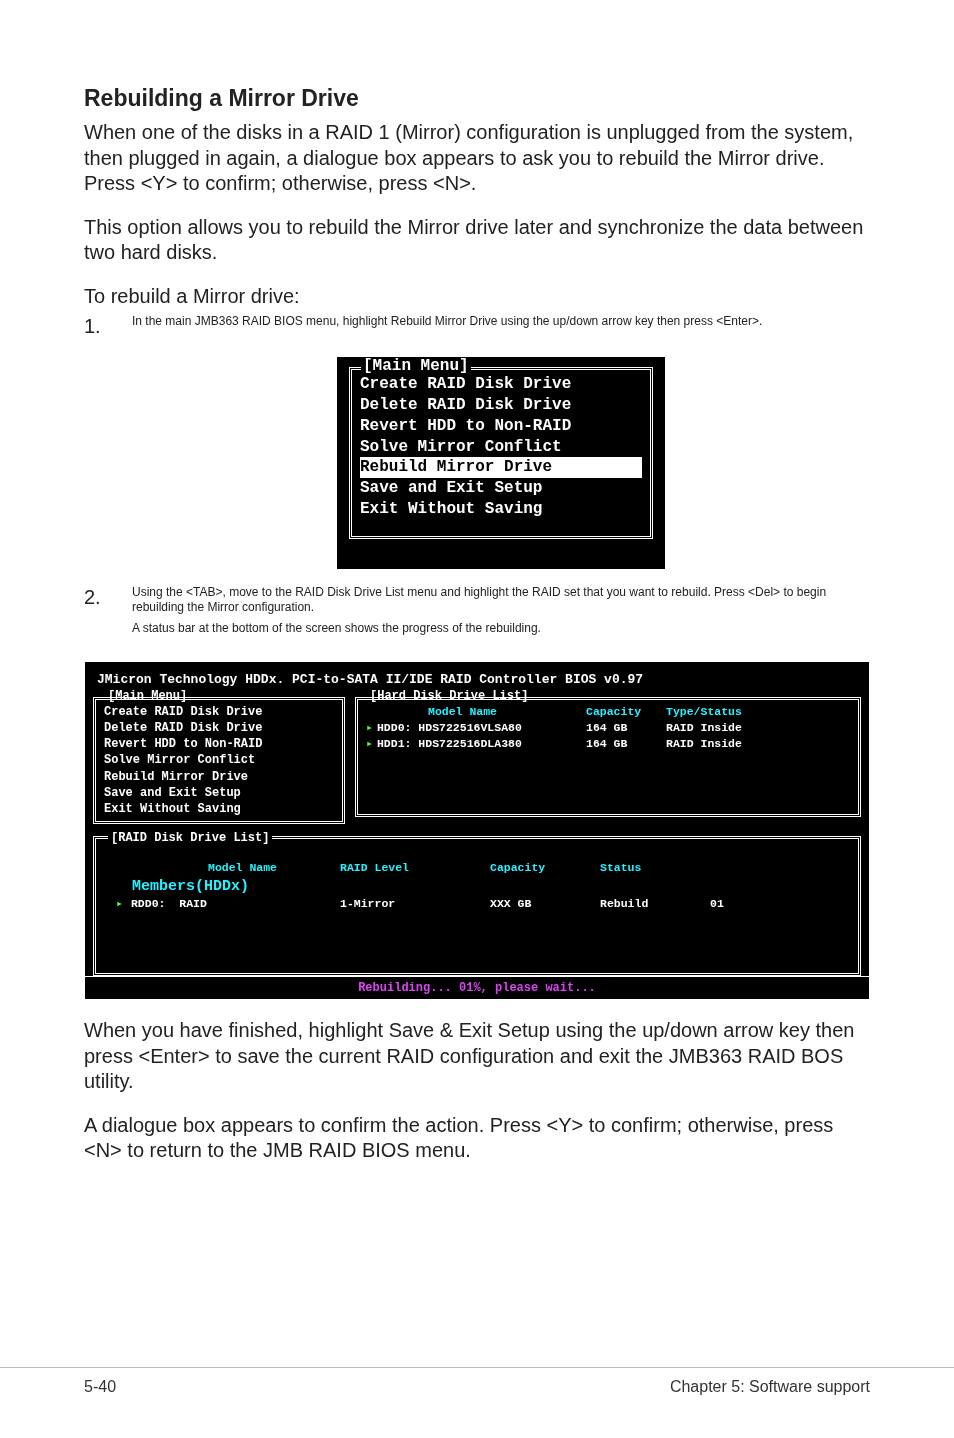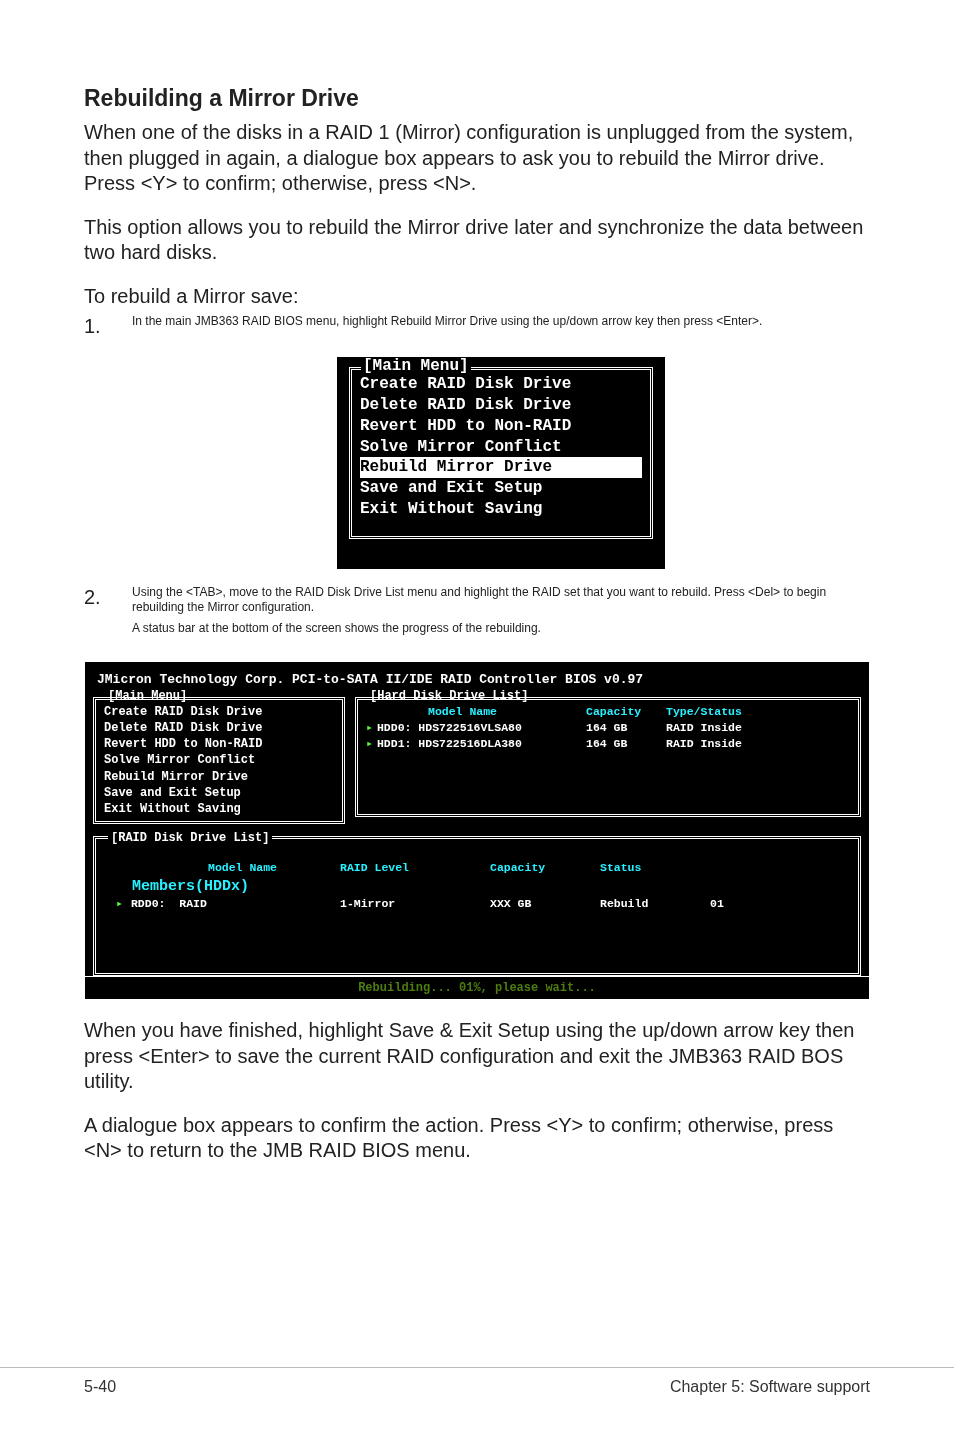--- a/index.html
+++ b/index.html
@@ -177,21 +177,21 @@
   .raid-header .c-num,  .raid-row .c-num  { flex: 1; }
   .members { color: #29f0ff; font-size: 15px; font-weight: bold; margin-left: 24px; }
 
   .status-bar {
     border-top: 1px solid #fff;
     margin: 0 -8px;
     padding: 4px 0;
     text-align: center;
     font-size: 12px;
     font-weight: bold;
-    color: #4d7c0f;
+    color: #d946ef;
   }
 
   .footer {
     position: absolute;
     left: 0; right: 0;
     bottom: 42px;
     border-top: 1px solid #bbb;
     padding: 10px 84px 0 84px;
     display: flex;
     justify-content: space-between;
@@ -204,21 +204,21 @@
 <body>
 
 <div class="page">
 
   <h2 class="section">Rebuilding a Mirror Drive</h2>
 
   <p class="body">When one of the disks in a RAID 1 (Mirror) configuration is unplugged from the system, then plugged in again, a dialogue box appears to ask you to rebuild the Mirror drive. Press &lt;Y&gt; to confirm; otherwise, press &lt;N&gt;.</p>
 
   <p class="body">This option allows you to rebuild the Mirror drive later and synchronize the data between two hard disks.</p>
 
-  <p class="body tight">To rebuild a Mirror save:</p>
+  <p class="body tight">To rebuild a Mirror drive:</p>
 
   <ol class="steps">
     <li>
       <span class="num">1.</span>
       <div class="txt">
           <p>In the main JMB363 RAID BIOS menu, highlight Rebuild Mirror Drive using the up/down arrow key then press &lt;Enter&gt;.</p>
         </div>
     </li>
   </ol>
 
@@ -244,21 +244,21 @@
     <li>
       <span class="num">2.</span>
       <div class="txt">
         <p>Using the &lt;TAB&gt;, move to the RAID Disk Drive List menu and highlight the RAID set that you want to rebuild. Press &lt;Del&gt; to begin rebuilding the Mirror configuration.</p>
         <p>A status bar at the bottom of the screen shows the progress of the rebuilding.</p>
       </div>
     </li>
   </ol>
 
   <div class="bios-large">
-    <div class="bios-large-title">JMicron Technology Corp. PCI-to-SATA II/IDE RAID Controller BIOS v0.97</div>
+    <div class="bios-large-title">JMicron Technology HDDx. PCI-to-SATA II/IDE RAID Controller BIOS v0.97</div>
 
     <div class="bios-large-row">
       <div class="bl-main">
         <span class="bl-label">[Main Menu]</span>
         <div class="bl-box">
           <div class="item">Create RAID Disk Drive</div>
           <div class="item">Delete RAID Disk Drive</div>
           <div class="item">Revert HDD to Non-RAID</div>
           <div class="item">Solve Mirror Conflict</div>
           <div class="item">Rebuild Mirror Drive</div>

